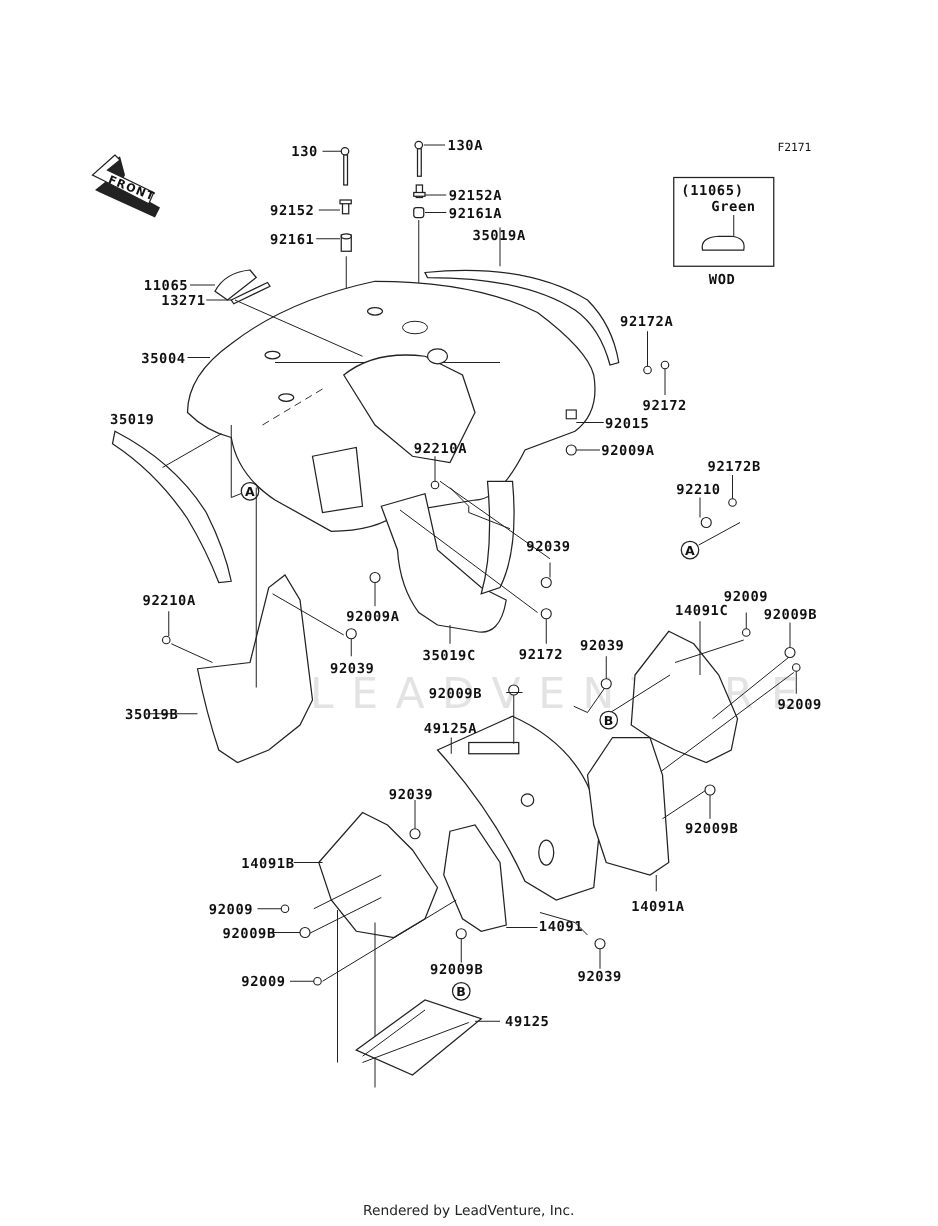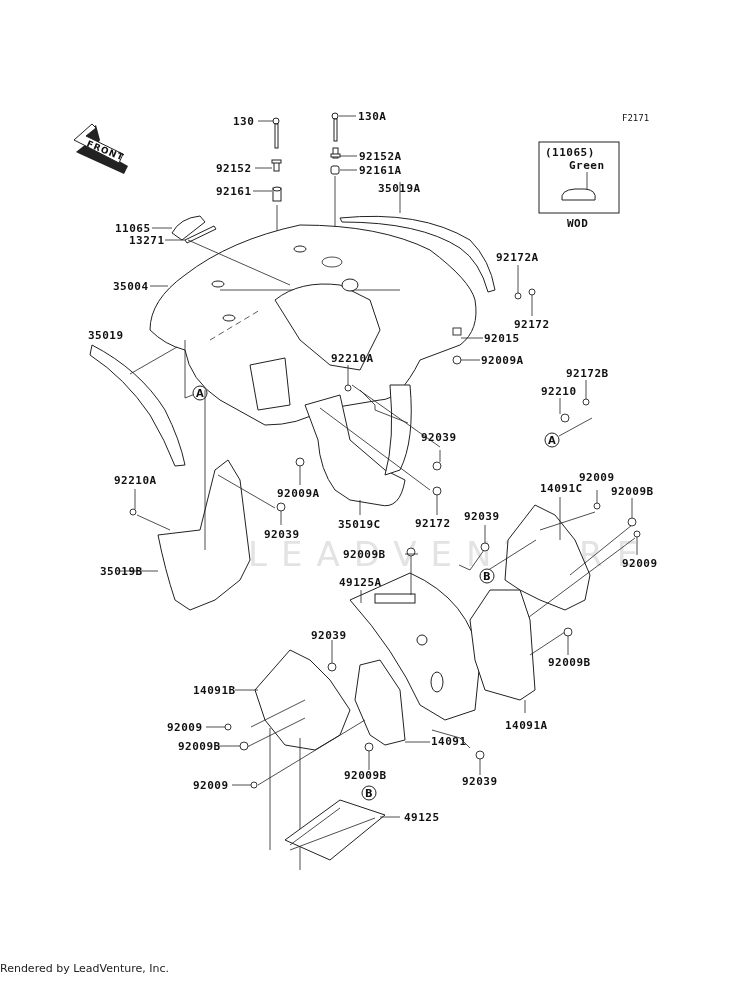--- a/index.html
+++ b/index.html
@@ -7,21 +7,21 @@
   svg{position:absolute;left:0;top:0;}
   .lbl{font-family:"DejaVu Sans Mono","Liberation Mono",monospace;font-size:11px;font-weight:bold;fill:#111;letter-spacing:0.5px;}
   .fig{font-family:"DejaVu Sans Mono",monospace;font-size:9px;fill:#111;}
   .part{fill:#fff;stroke:#222;stroke-width:1;}
   .thin{fill:none;stroke:#222;stroke-width:0.8;}
   .lead{fill:none;stroke:#222;stroke-width:0.8;}
   .dash{fill:none;stroke:#333;stroke-width:0.8;stroke-dasharray:6 4;}
   .circ{fill:#fff;stroke:#222;stroke-width:1;}
   .ctext{font-family:"DejaVu Sans",sans-serif;font-size:10px;font-weight:bold;fill:#111;}
   .wm{font-family:"DejaVu Sans",sans-serif;font-size:34px;fill:#e3e3e3;letter-spacing:14px;}
-  .footer{position:absolute;left:0;width:750px;top:962px;text-align:left;font-family:"DejaVu Sans",sans-serif;font-size:11px;color:#222;}
+  .footer{position:absolute;left:0;width:750px;top:962px;text-align:center;font-family:"DejaVu Sans",sans-serif;font-size:11px;color:#222;}
 </style>
 </head>
 <body>
 
 <svg width="750" height="981" viewBox="0 0 750 981">
 
   <text class="wm" x="248" y="566">LEADVENTURE</text>
 
   <g>
     <polygon points="96,125 80,138 86,144 76,152 80,154 124,174 128,166 96,148 100,140" fill="#222"></polygon>

